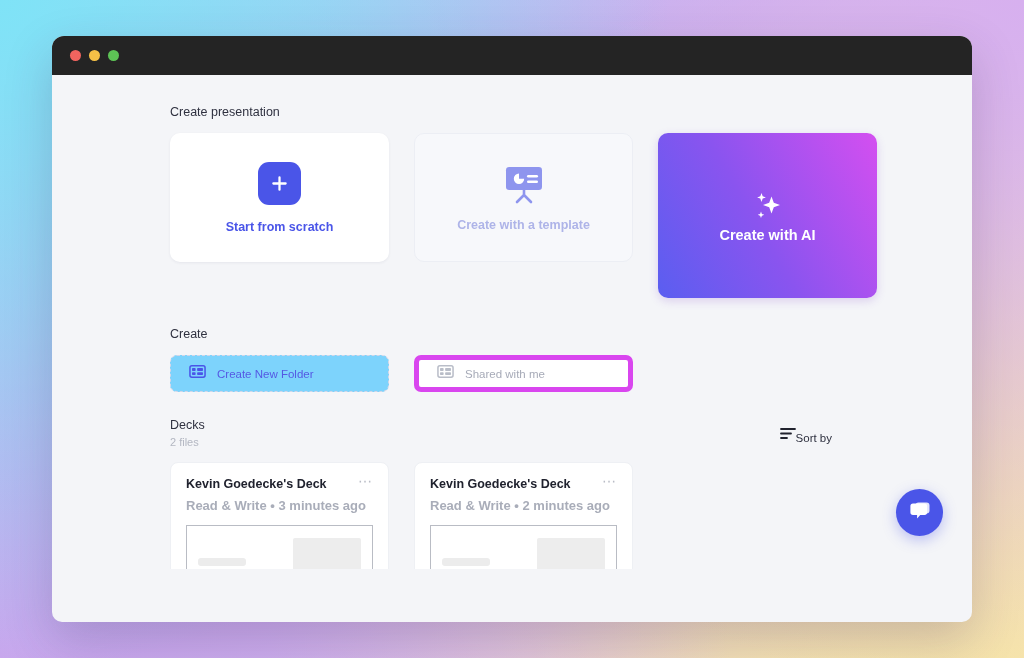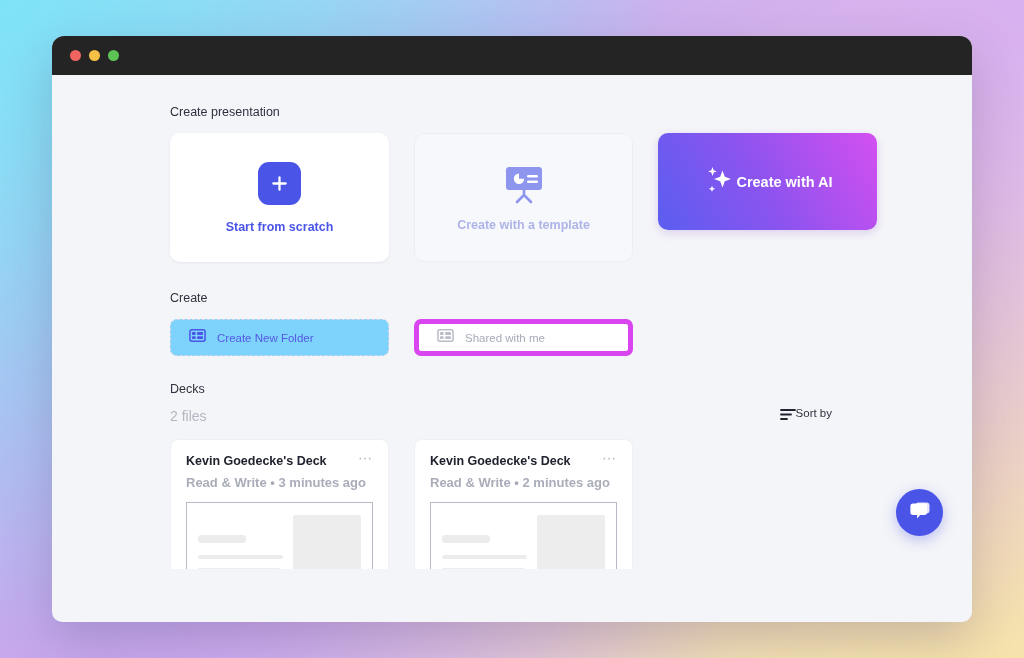--- a/index.html
+++ b/index.html
@@ -144,24 +144,24 @@
   }
   .card-label {
     font-size: 12.5px;
     font-weight: bold;
     color: #4a55e8;
   }
   .card-label.muted { color: #aeb4e8; }
 
   .card.ai {
     width: 219px;
-    height: 97px;
+    height: 165px;
     border-radius: 10px;
     background: linear-gradient(60deg, #5a5ef0 0%, #8a54ef 45%, #d44ff0 100%);
-    flex-direction: row;
+    flex-direction: column;
     gap: 0;
     justify-content: center;
     box-shadow: 0 3px 10px rgba(120,60,200,.2);
   }
   .ai-label {
     font-size: 14.5px;
     font-weight: bold;
     color: #ffffff;
   }
 
@@ -189,28 +189,28 @@
   .folder-label { font-size: 11.5px; font-weight: 500; color: #5558e3; }
   .folder-label.muted { color: #a7abb8; font-weight: normal; }
 
   
   .decks-section { margin-top: 26px; }
   .decks-head {
     display: flex;
     align-items: flex-start;
   }
   .decks-title { font-size: 12.5px; color: #2f3140; font-weight: 500; }
-  .decks-count { font-size: 14px; color: #b3b7c2; margin-top: 12px; }
+  .decks-count { font-size: 11px; color: #b3b7c2; margin-top: 4px; }
   .sort-by {
     margin-left: auto;
     margin-right: 104px;
     display: flex;
-    align-items: flex-start;
+    align-items: flex-end;
     gap: 0;
-    margin-top: 25px;
+    margin-top: 8px;
     cursor: pointer;
   }
   .sort-label { font-size: 11.5px; color: #2f3140; font-weight: 500; }
 
   .deck-row { display: flex; gap: 25px; margin-top: 14px; }
   .deck-card {
     width: 219px;
     background: #ffffff;
     border-radius: 8px;
     border: 1px solid #eef0f4;

